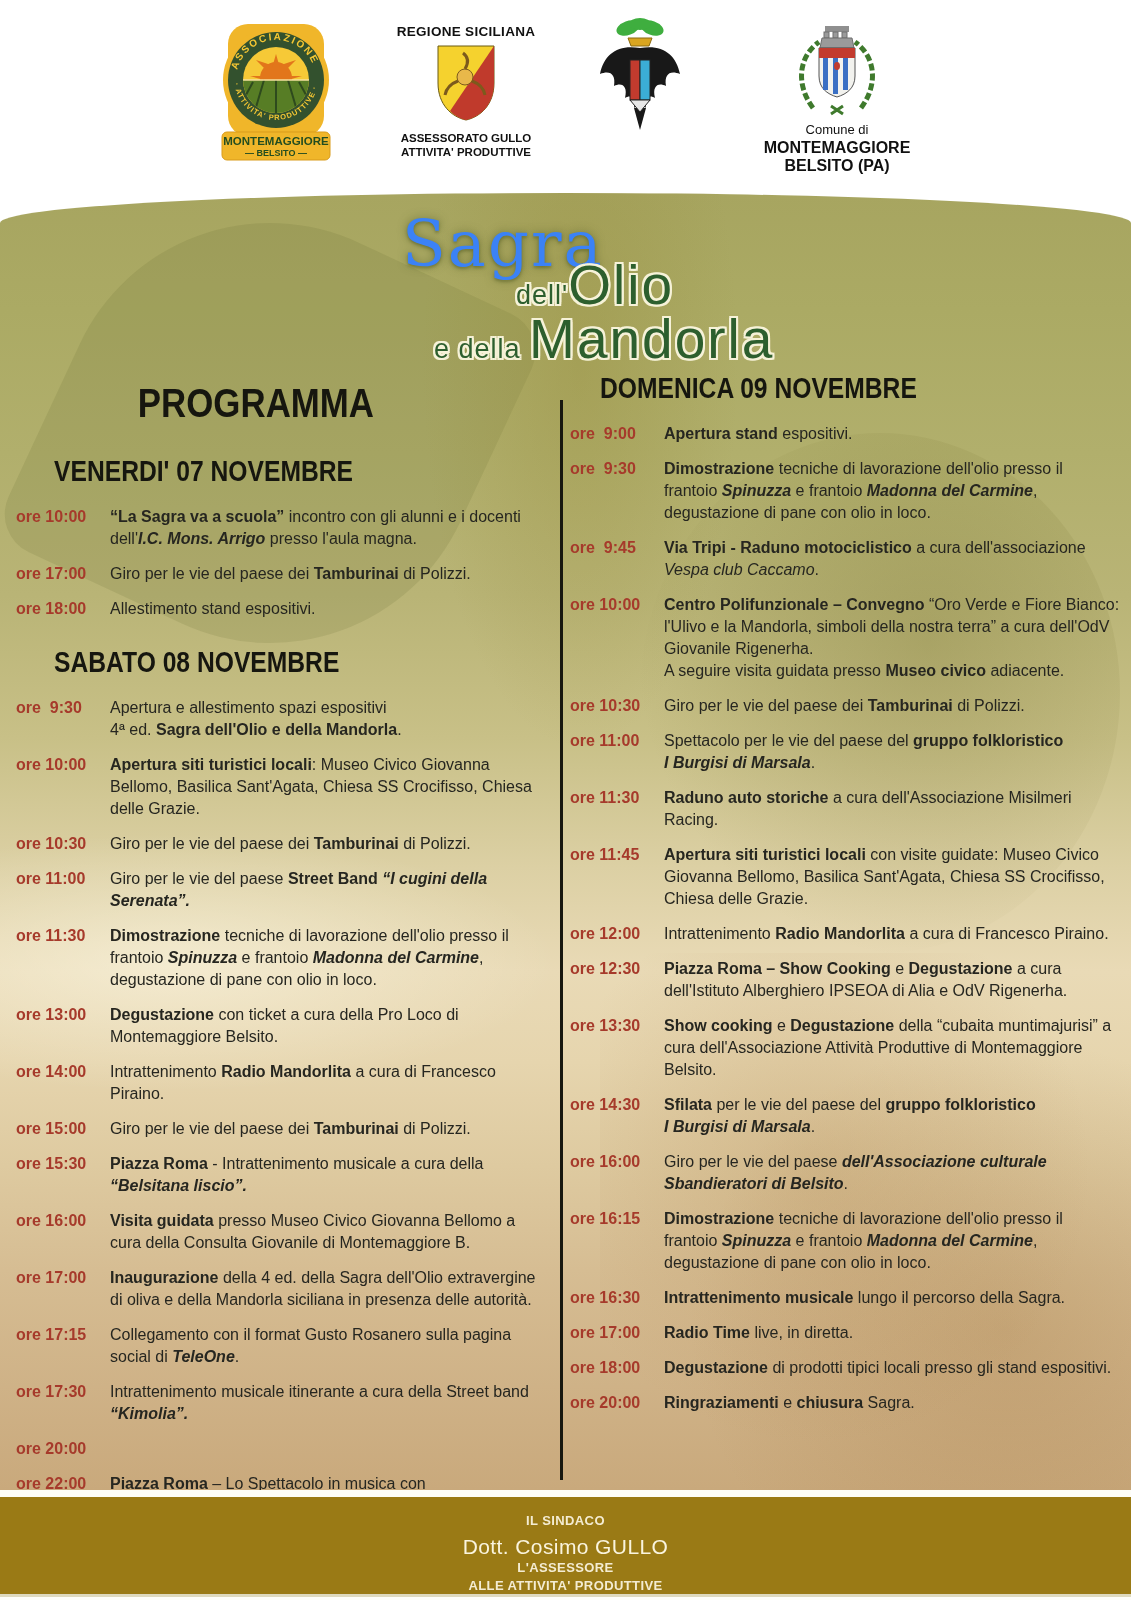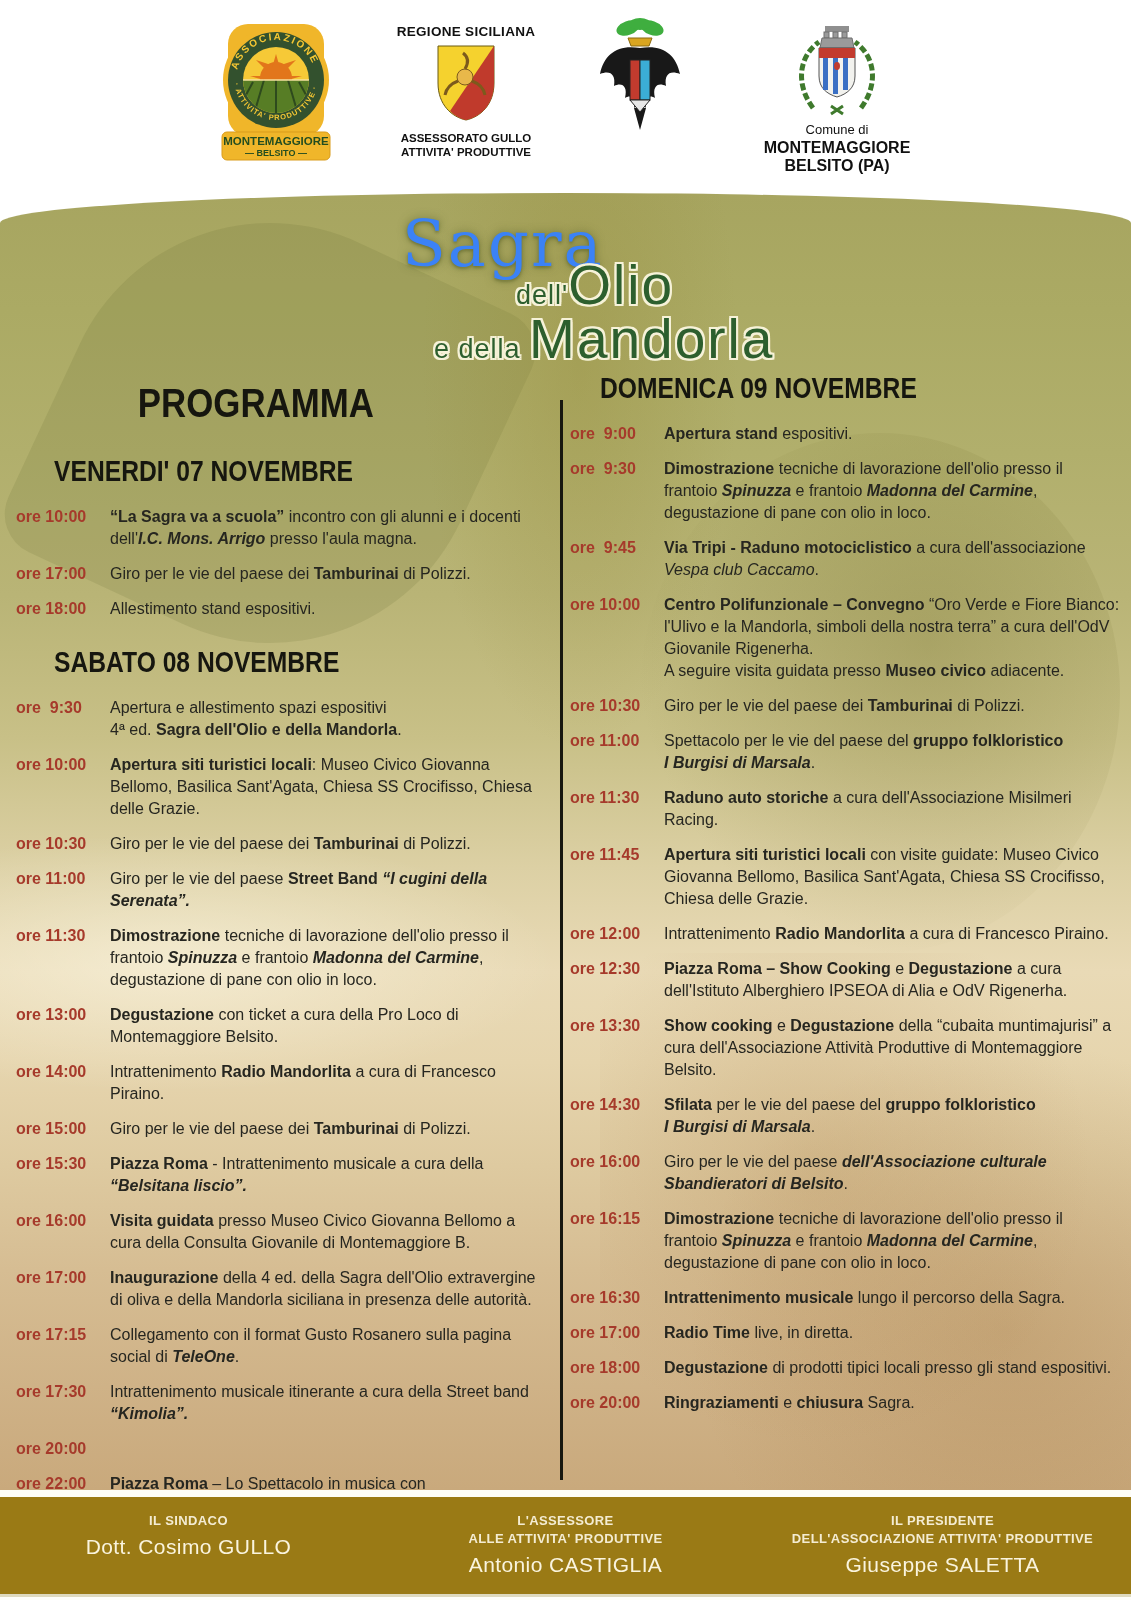--- a/index.html
+++ b/index.html
@@ -61,21 +61,21 @@
   .ev-time{flex:0 0 94px;font-size:16px;font-weight:bold;color:#a63a2b;white-space:pre;
      line-height:22px;}
   .ev-text{flex:1;font-size:16px;line-height:22px;color:#262620;padding-right:2px;}
   .sg-b{font-weight:bold;}
   .sg-i{font-style:italic;}
   .sg-bi{font-weight:bold;font-style:italic;}
   .divider{position:absolute;left:560px;top:400px;width:3px;height:1080px;background:#17170f;}
   
   .footer{position:absolute;left:0;top:1490px;width:100%;height:110px;background:#fdfdf8;}
   .footer-band{margin-top:7px;height:100px;background:#9a7a15;border-bottom:3px solid #ded9bd;
-     display:flex;box-sizing:border-box;padding-top:15px;}
+     display:flex;box-sizing:border-box;padding-top:15px;flex-direction:column;}
   .f-col{flex:1;text-align:center;}
   .f-label{font-size:13px;font-weight:bold;color:#f4ecd2;line-height:18px;letter-spacing:.4px;}
   .f-name{font-size:21px;color:#faf4de;margin-top:5px;letter-spacing:.4px;}
 </style>
 </head>
 <body>
 
 <div class="page">
 
   <div class="header">

